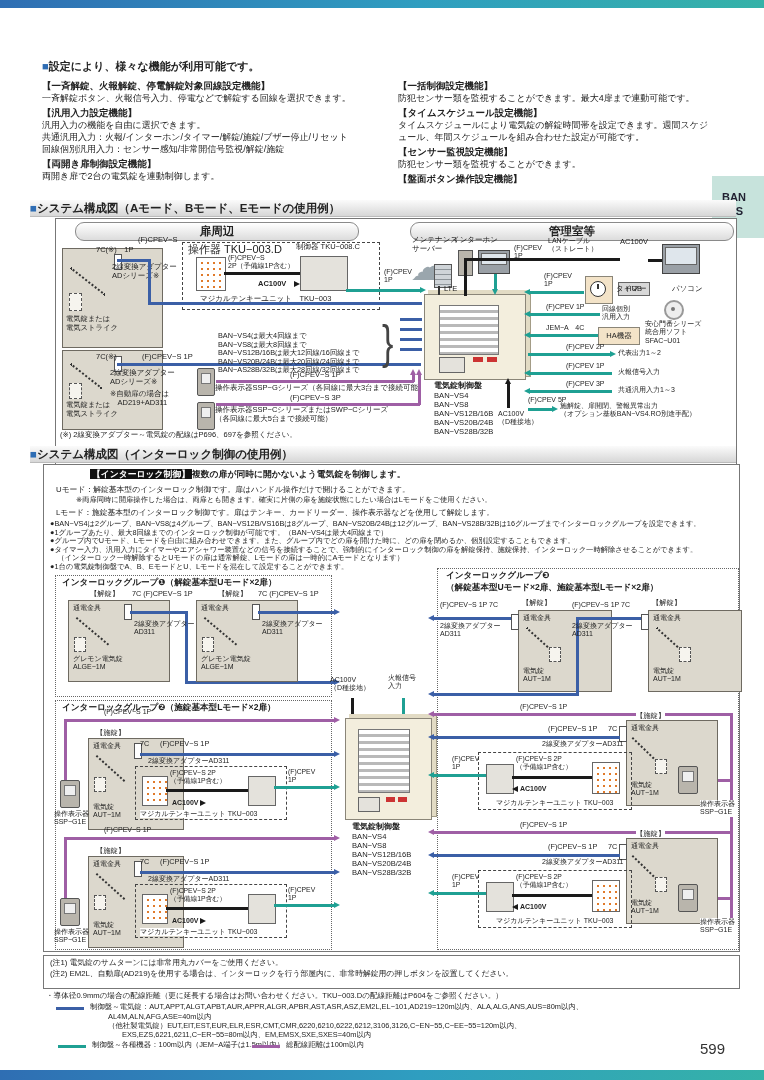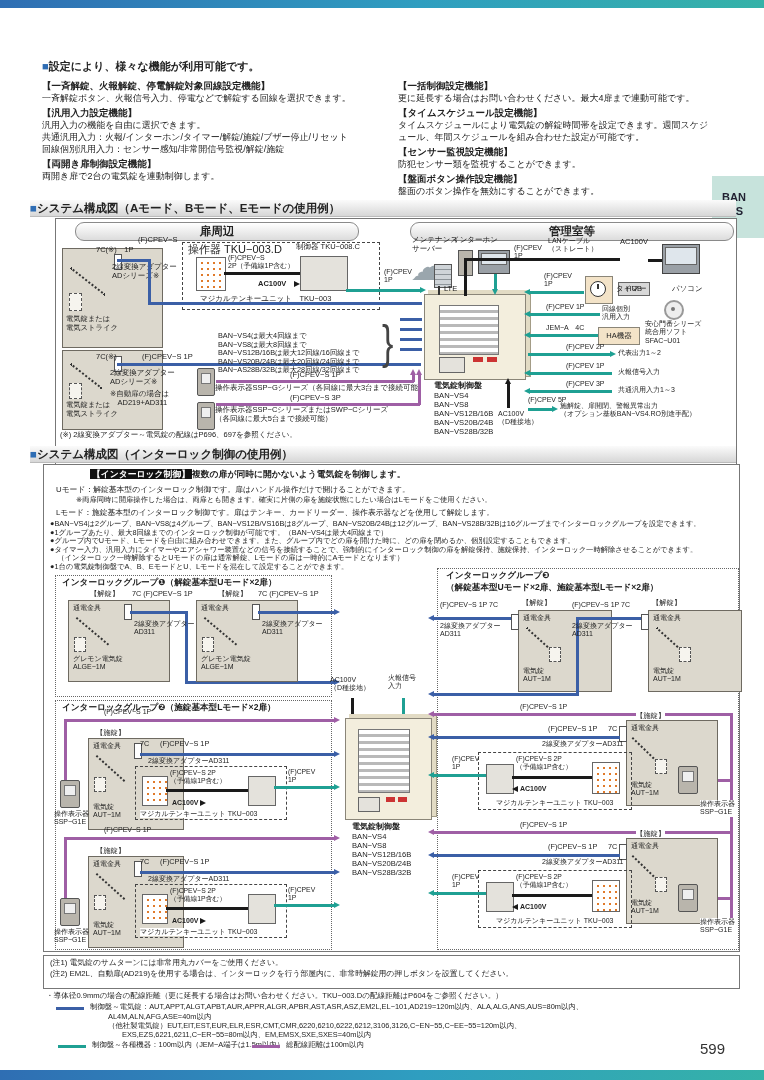--- a/index.html
+++ b/index.html
@@ -76,27 +76,26 @@
     <div style="white-space:pre-line;margin-bottom:3px;">一斉解錠ボタン、火報信号入力、停電などで解錠する回線を選択できます。</div>
     <div class="b" style="font-size:9.5px;">【汎用入力設定機能】</div>
     <div style="white-space:pre-line;margin-bottom:3px;">汎用入力の機能を自由に選択できます。
 共通汎用入力：火報/インターホン/タイマー/解錠/施錠/ブザー停止/リセット
 回線個別汎用入力：センサー感知/非常開信号監視/解錠/施錠</div>
     <div class="b" style="font-size:9.5px;">【両開き扉制御設定機能】</div>
     <div style="white-space:pre-line;">両開き扉で2台の電気錠を連動制御します。</div>
   </div>
   <div class="abs" style="left:398px;top:80px;width:312px;font-size:9px;line-height:12px;">
     <div class="b" style="font-size:9.5px;">【一括制御設定機能】</div>
-    <div style="white-space:pre-line;margin-bottom:3px;">更に延長する場合はお問い合わせください。最大4扉まで連動可能です。</div>
+    <div style="white-space:pre-line;margin-bottom:3px;">防犯センサー類を監視することができます。最大4扉まで連動可能です。</div>
     <div class="b" style="font-size:9.5px;">【タイムスケジュール設定機能】</div>
     <div style="white-space:pre-line;margin-bottom:3px;">タイムスケジュールにより電気錠の解錠時間帯を設定できます。週間スケジュール、年間スケジュールを組み合わせた設定が可能です。</div>
     <div class="b" style="font-size:9.5px;">【センサー監視設定機能】</div>
     <div style="white-space:pre-line;margin-bottom:3px;">防犯センサー類を監視することができます。</div>
     <div class="b" style="font-size:9.5px;">【盤面ボタン操作設定機能】</div>
-    <div style="white-space:pre-line;">盤面のボタン操作を無効にすることができます。</div>
   </div>
 
   <div class="sechdr" style="top:200px;"><span style="color:#2e6db4;">■</span><span>システム構成図（Aモード、Bモード、Eモードの使用例）</span></div>
 
   <div class="bigbox" style="left:55px;top:218px;width:680px;height:252px;"></div>
   <div class="zonehdr" style="left:75px;top:222px;width:282px;height:17px;line-height:17px;">扉周辺</div>
   <div class="zonehdr" style="left:410px;top:222px;width:322px;height:17px;line-height:17px;">管理室等</div>
 
   <div class="door" style="left:62px;top:248px;width:55px;height:98px;">
     <div class="diag" style="left:8px;top:18px;width:44px;transform:rotate(38deg);"></div>

